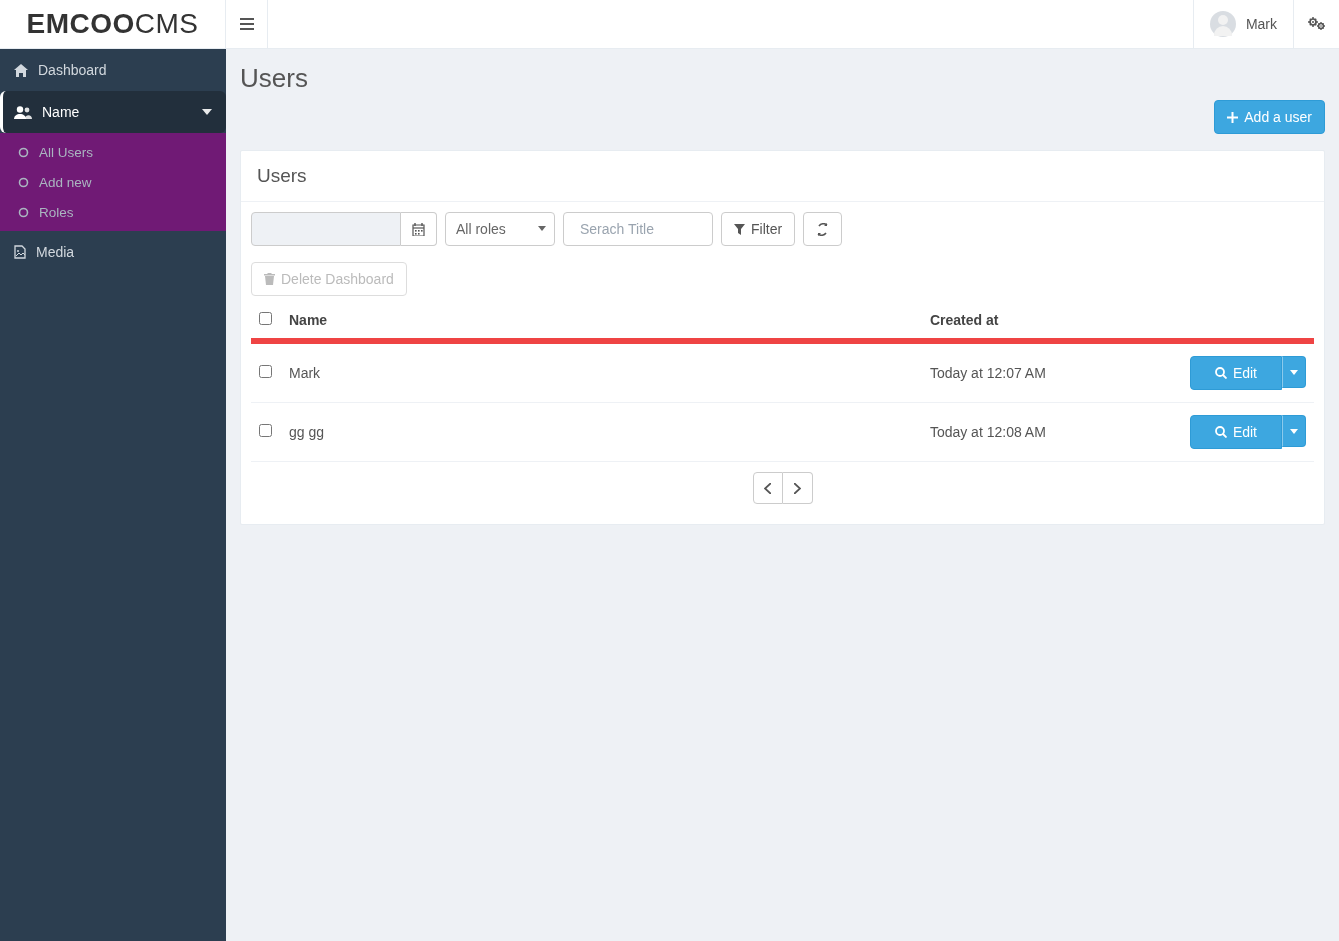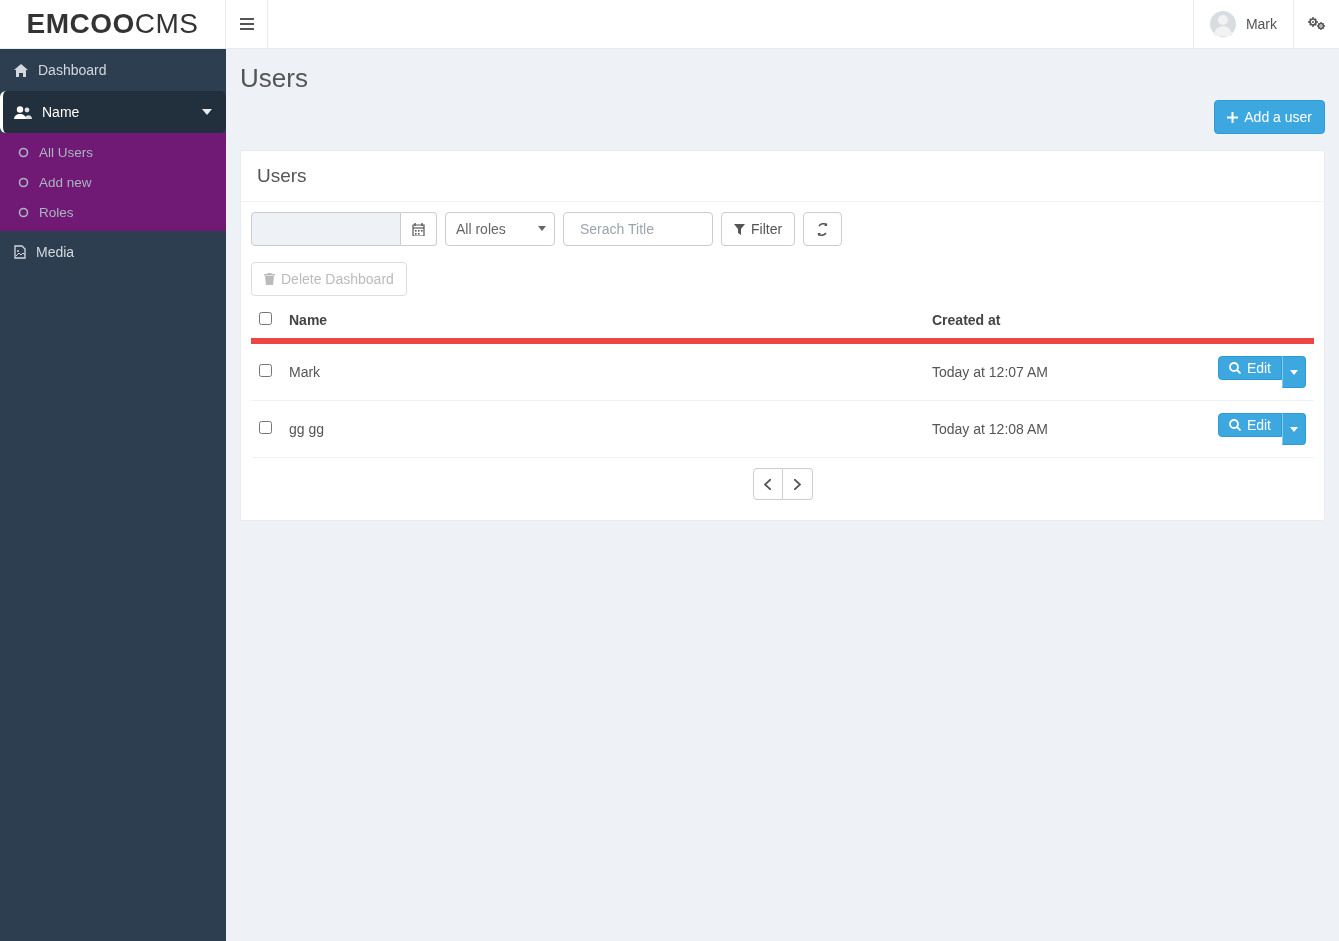--- a/index.html
+++ b/index.html
@@ -250,21 +250,21 @@
     tbody td {
       padding: 12px 8px;
       border-bottom: 1px solid #eef1f5;
       color: #555;
       vertical-align: middle;
     }
     td.actions, th.check-col { width: 30px; }
     td.actions-cell { text-align: right; width: 130px; }
 
     .btn-group { display: inline-flex; }
-    .btn-group .btn { border-radius: 4px 0 0 4px; height: 24px; padding: 0 10px; }
+    .btn-group .btn { border-radius: 4px 0 0 4px; height: 34px; padding: 0 24px; }
     .btn-group .btn-drop {
       border-radius: 0 4px 4px 0;
       border-left: 1px solid rgba(255,255,255,0.4);
       width: 24px; padding: 0;
       display: inline-flex; align-items: center; justify-content: center;
       height: 32px;
     }
 
     .pager {
       display: flex;

